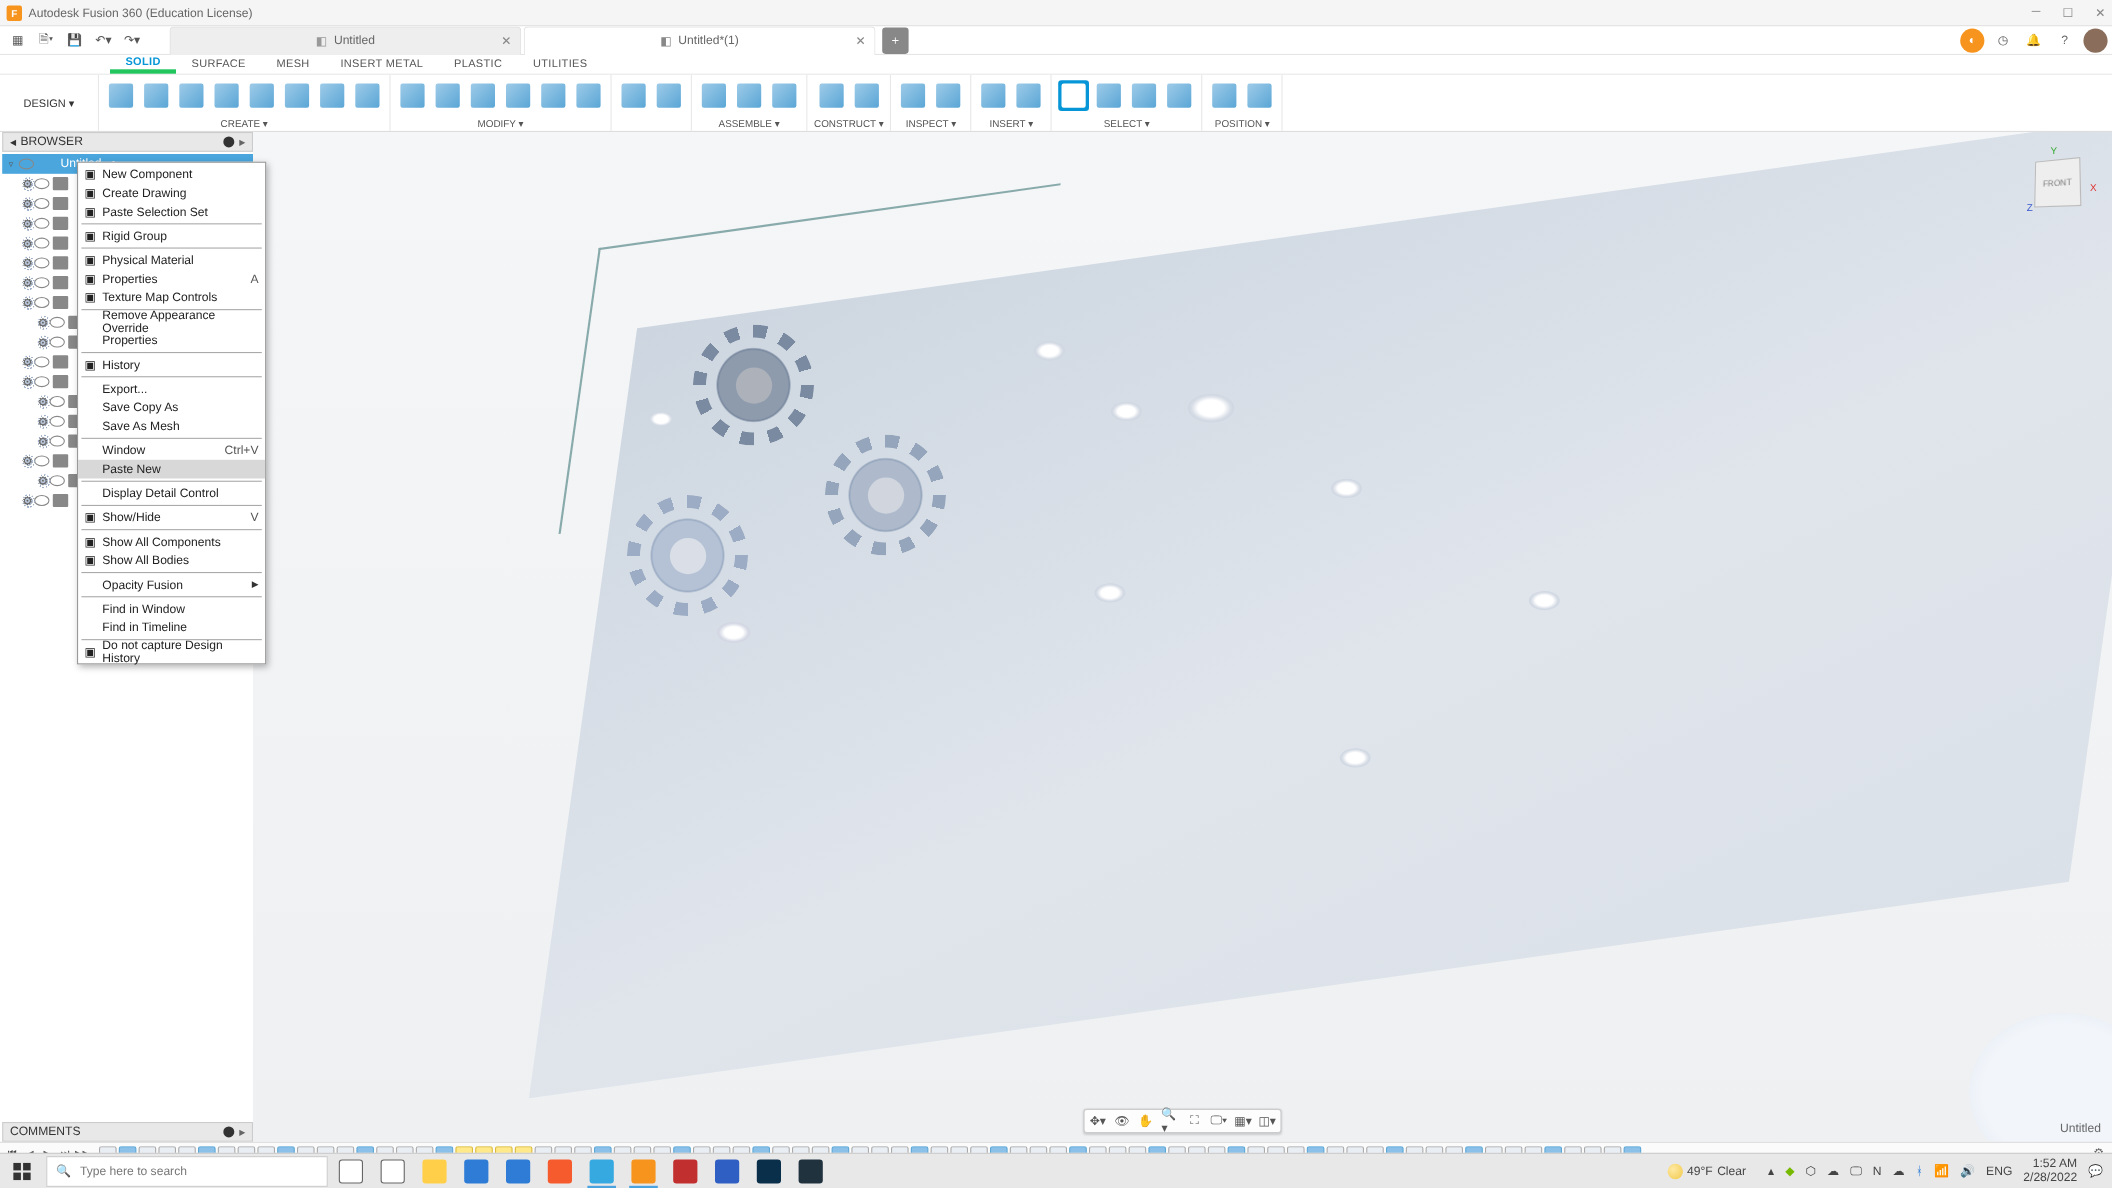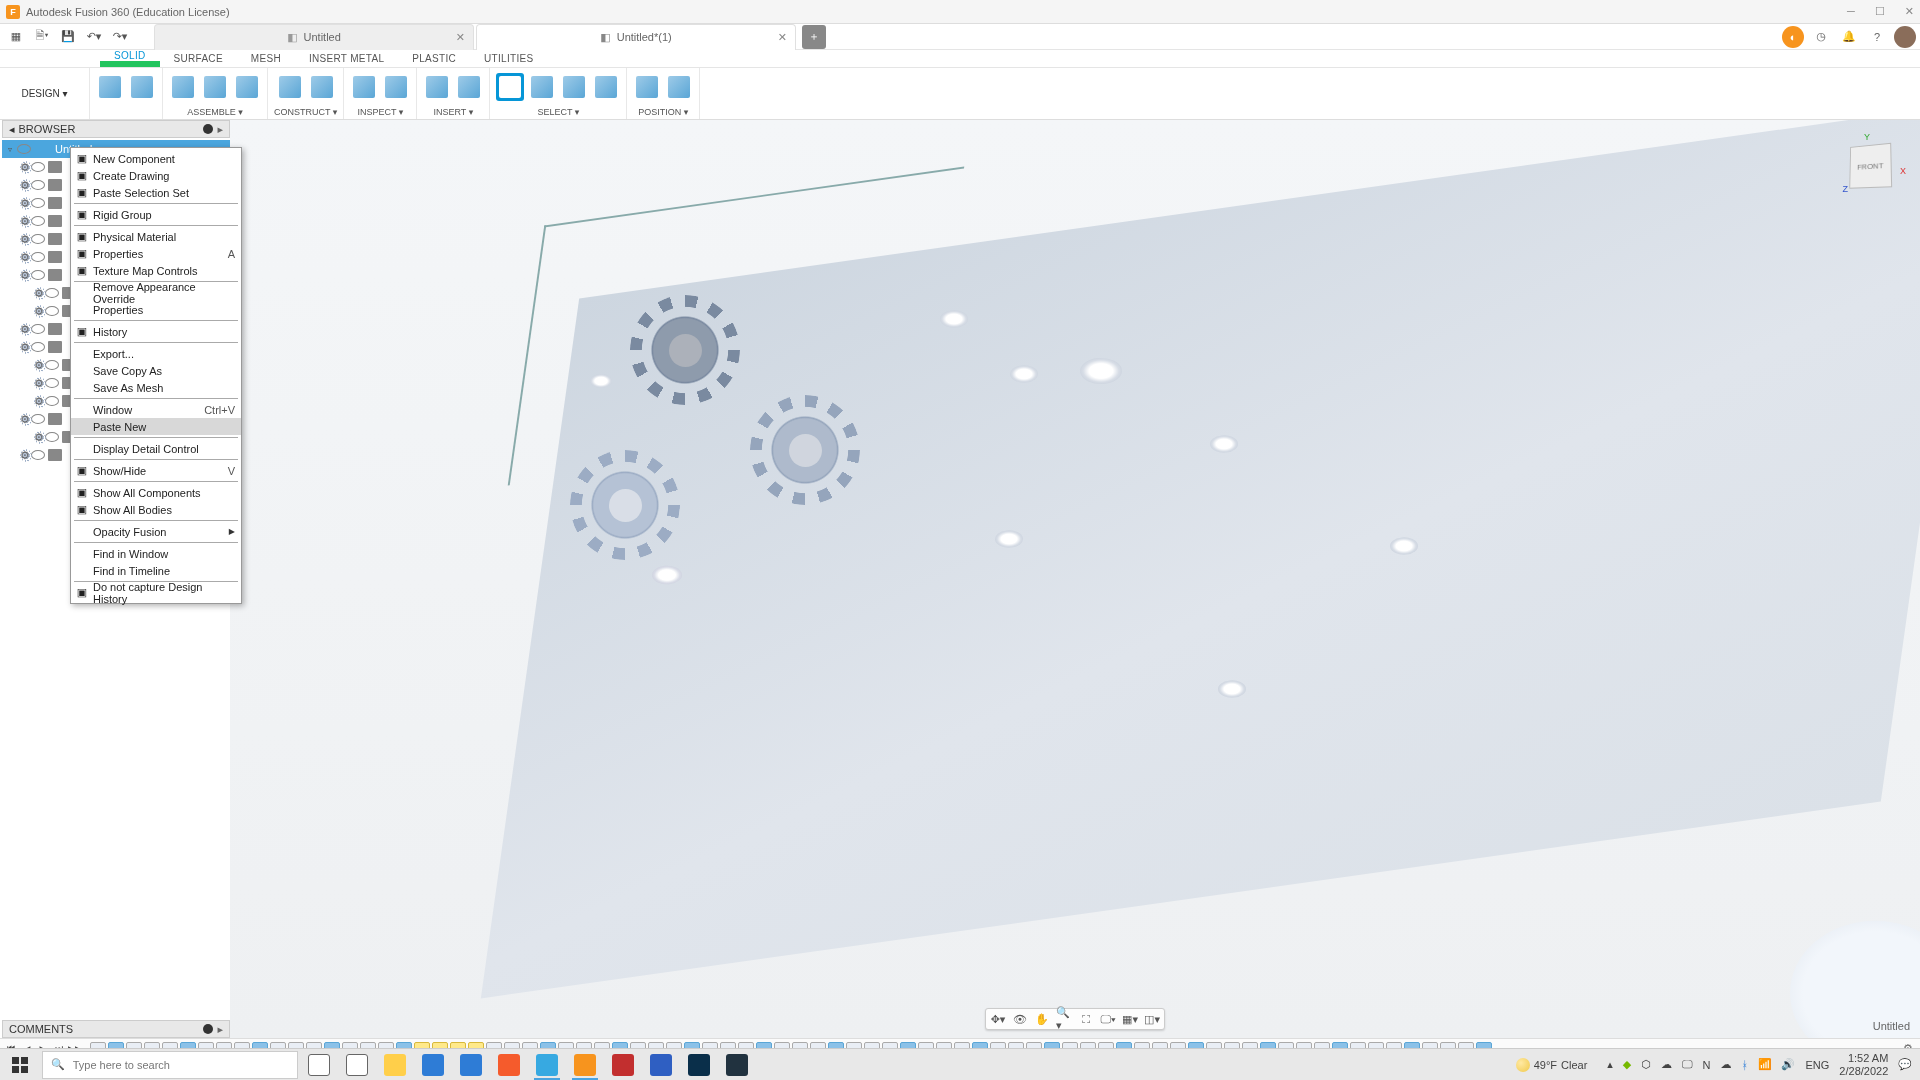--- a/index.html
+++ b/index.html
@@ -21,21 +21,21 @@
 .doc-tab .close { position:absolute; right:8px; color:#888; }
 .add-tab { width:24px; height:24px; background:#888; color:#fff; display:flex; align-items:center; justify-content:center; border-radius:3px; margin-left:4px; }
 .qat-right { display:flex; align-items:center; gap:6px; margin-left:auto; }
 .qat-right .circ { width:22px; height:22px; border-radius:50%; display:flex; align-items:center; justify-content:center; color:#666; }
 .qat-right .circ.orange { background:#f7941e; color:#fff; }
 .avatar { width:22px; height:22px; border-radius:50%; background:#8a6d5a; }
 
 
 .ribbon-tabs { height:18px; display:flex; align-items:flex-end; padding-left:100px; border-bottom:1px solid #e5e5e5; }
 .ribbon-tab { padding:0 14px; height:18px; color:#555; font-size:10px; letter-spacing:0.3px; display:flex; align-items:center; }
-.ribbon-tab.active { color:#0696d7; border-bottom:6px solid #22c55e; }
+.ribbon-tab.active { color:#0696d7; border-bottom:4px solid #22c55e;font-weight:bold; }
 .ribbon-body { height:52px; display:flex; align-items:stretch; border-bottom:1px solid #ddd; background:#fff; }
 .design-btn { width:90px; display:flex; align-items:center; justify-content:center; color:#333; font-size:10px; border-right:1px solid #e8e8e8; }
 .ribbon-group { display:flex; flex-direction:column; align-items:center; padding:0 6px; border-right:1px solid #e8e8e8; }
 .ribbon-group .icons { flex:1; display:flex; align-items:center; gap:4px; }
 .ribbon-icon { width:28px; height:28px; border-radius:3px; display:flex; align-items:center; justify-content:center; position:relative; }
 .ribbon-icon .cube { width:22px; height:22px; background:linear-gradient(135deg,#9ecbe8,#5aa6d6); border-radius:2px; }
 .ribbon-icon.sel { background:#0696d7; }
 .ribbon-icon.sel .cube { background:#fff; }
 .ribbon-group .lbl { height:14px; font-size:9px; color:#555; display:flex; align-items:center; }
 
@@ -176,20 +176,72 @@
   <div class="design-btn">DESIGN ▾</div>
   <div id="ribbon-groups" style="display:flex">
       <div class="ribbon-group">
         <div class="icons">
           <div class="ribbon-icon">
             <div class="cube"></div>
           </div>
           <div class="ribbon-icon">
             <div class="cube"></div>
           </div>
+          <div class="ribbon-icon">
+            <div class="cube"></div>
+          </div>
+          <div class="ribbon-icon">
+            <div class="cube"></div>
+          </div>
+          <div class="ribbon-icon">
+            <div class="cube"></div>
+          </div>
+          <div class="ribbon-icon">
+            <div class="cube"></div>
+          </div>
+          <div class="ribbon-icon">
+            <div class="cube"></div>
+          </div>
+          <div class="ribbon-icon">
+            <div class="cube"></div>
+          </div>
+        </div>
+        <div class="lbl">CREATE ▾</div>
+      </div>
+      <div class="ribbon-group">
+        <div class="icons">
+          <div class="ribbon-icon">
+            <div class="cube"></div>
+          </div>
+          <div class="ribbon-icon">
+            <div class="cube"></div>
+          </div>
+          <div class="ribbon-icon">
+            <div class="cube"></div>
+          </div>
+          <div class="ribbon-icon">
+            <div class="cube"></div>
+          </div>
+          <div class="ribbon-icon">
+            <div class="cube"></div>
+          </div>
+          <div class="ribbon-icon">
+            <div class="cube"></div>
+          </div>
+        </div>
+        <div class="lbl">MODIFY ▾</div>
+      </div>
+      <div class="ribbon-group">
+        <div class="icons">
+          <div class="ribbon-icon">
+            <div class="cube"></div>
+          </div>
+          <div class="ribbon-icon">
+            <div class="cube"></div>
+          </div>
         </div>
         <div class="lbl"></div>
       </div>
       <div class="ribbon-group">
         <div class="icons">
           <div class="ribbon-icon">
             <div class="cube"></div>
           </div>
           <div class="ribbon-icon">
             <div class="cube"></div>

